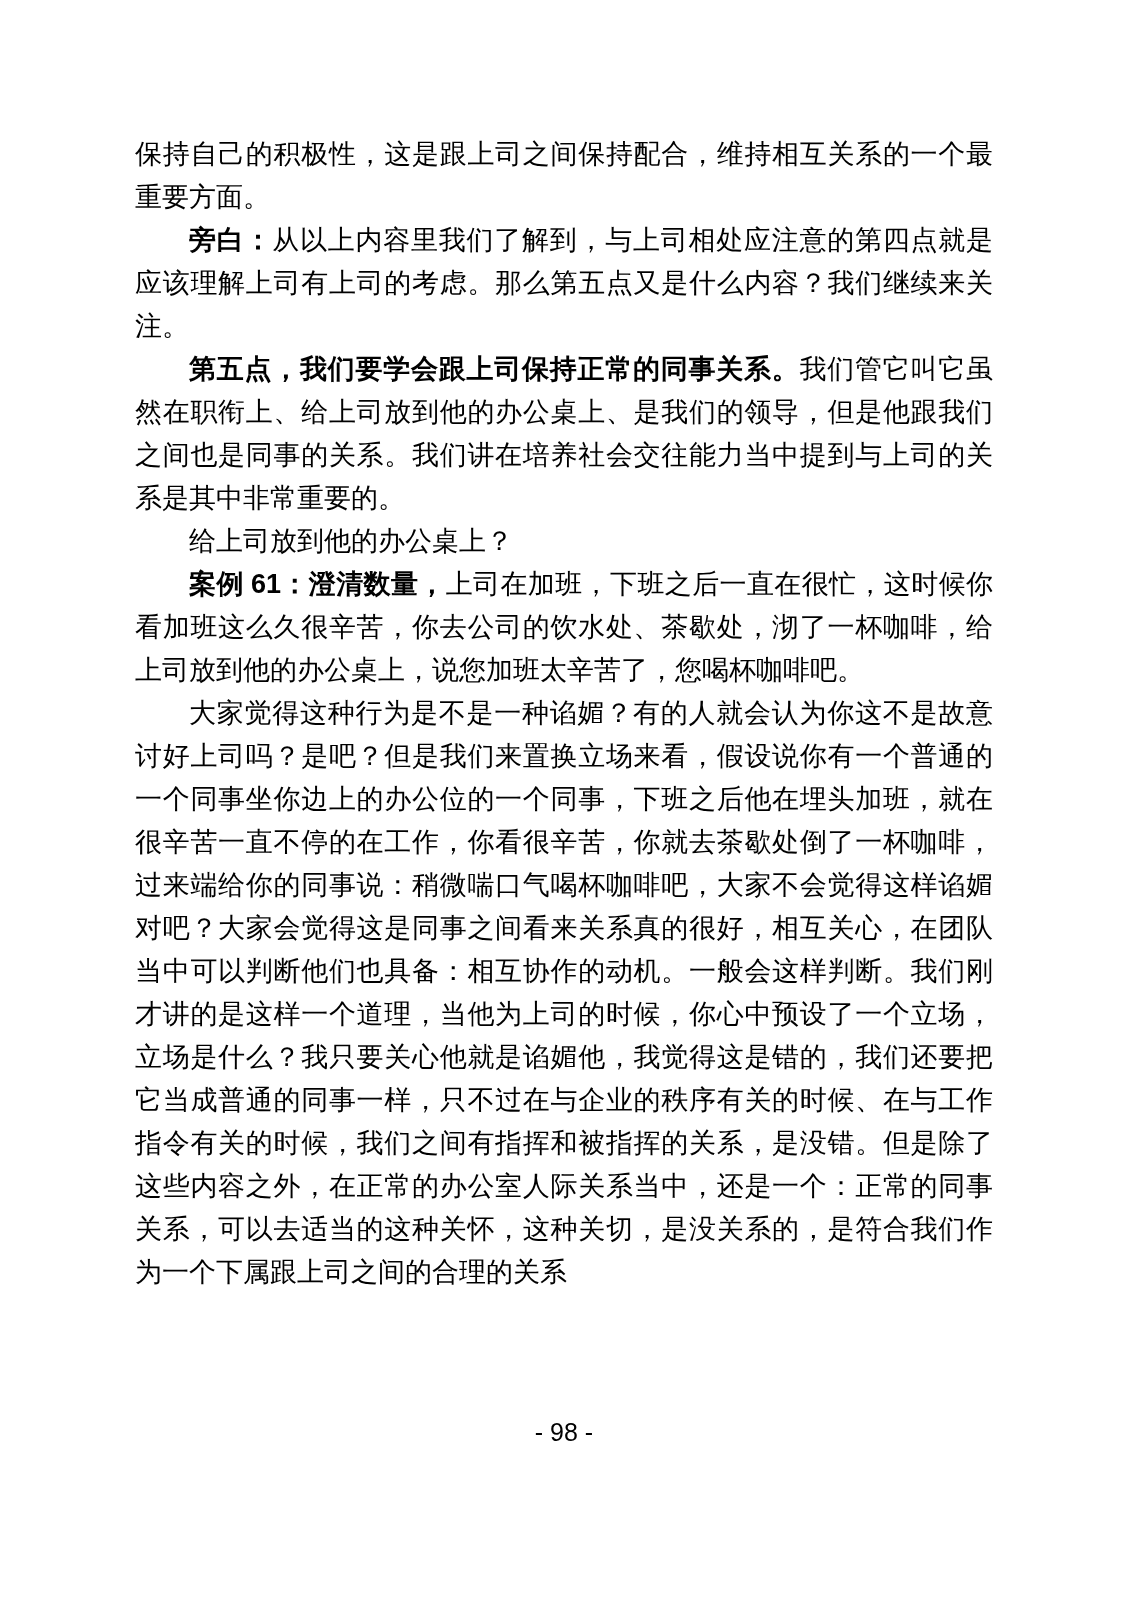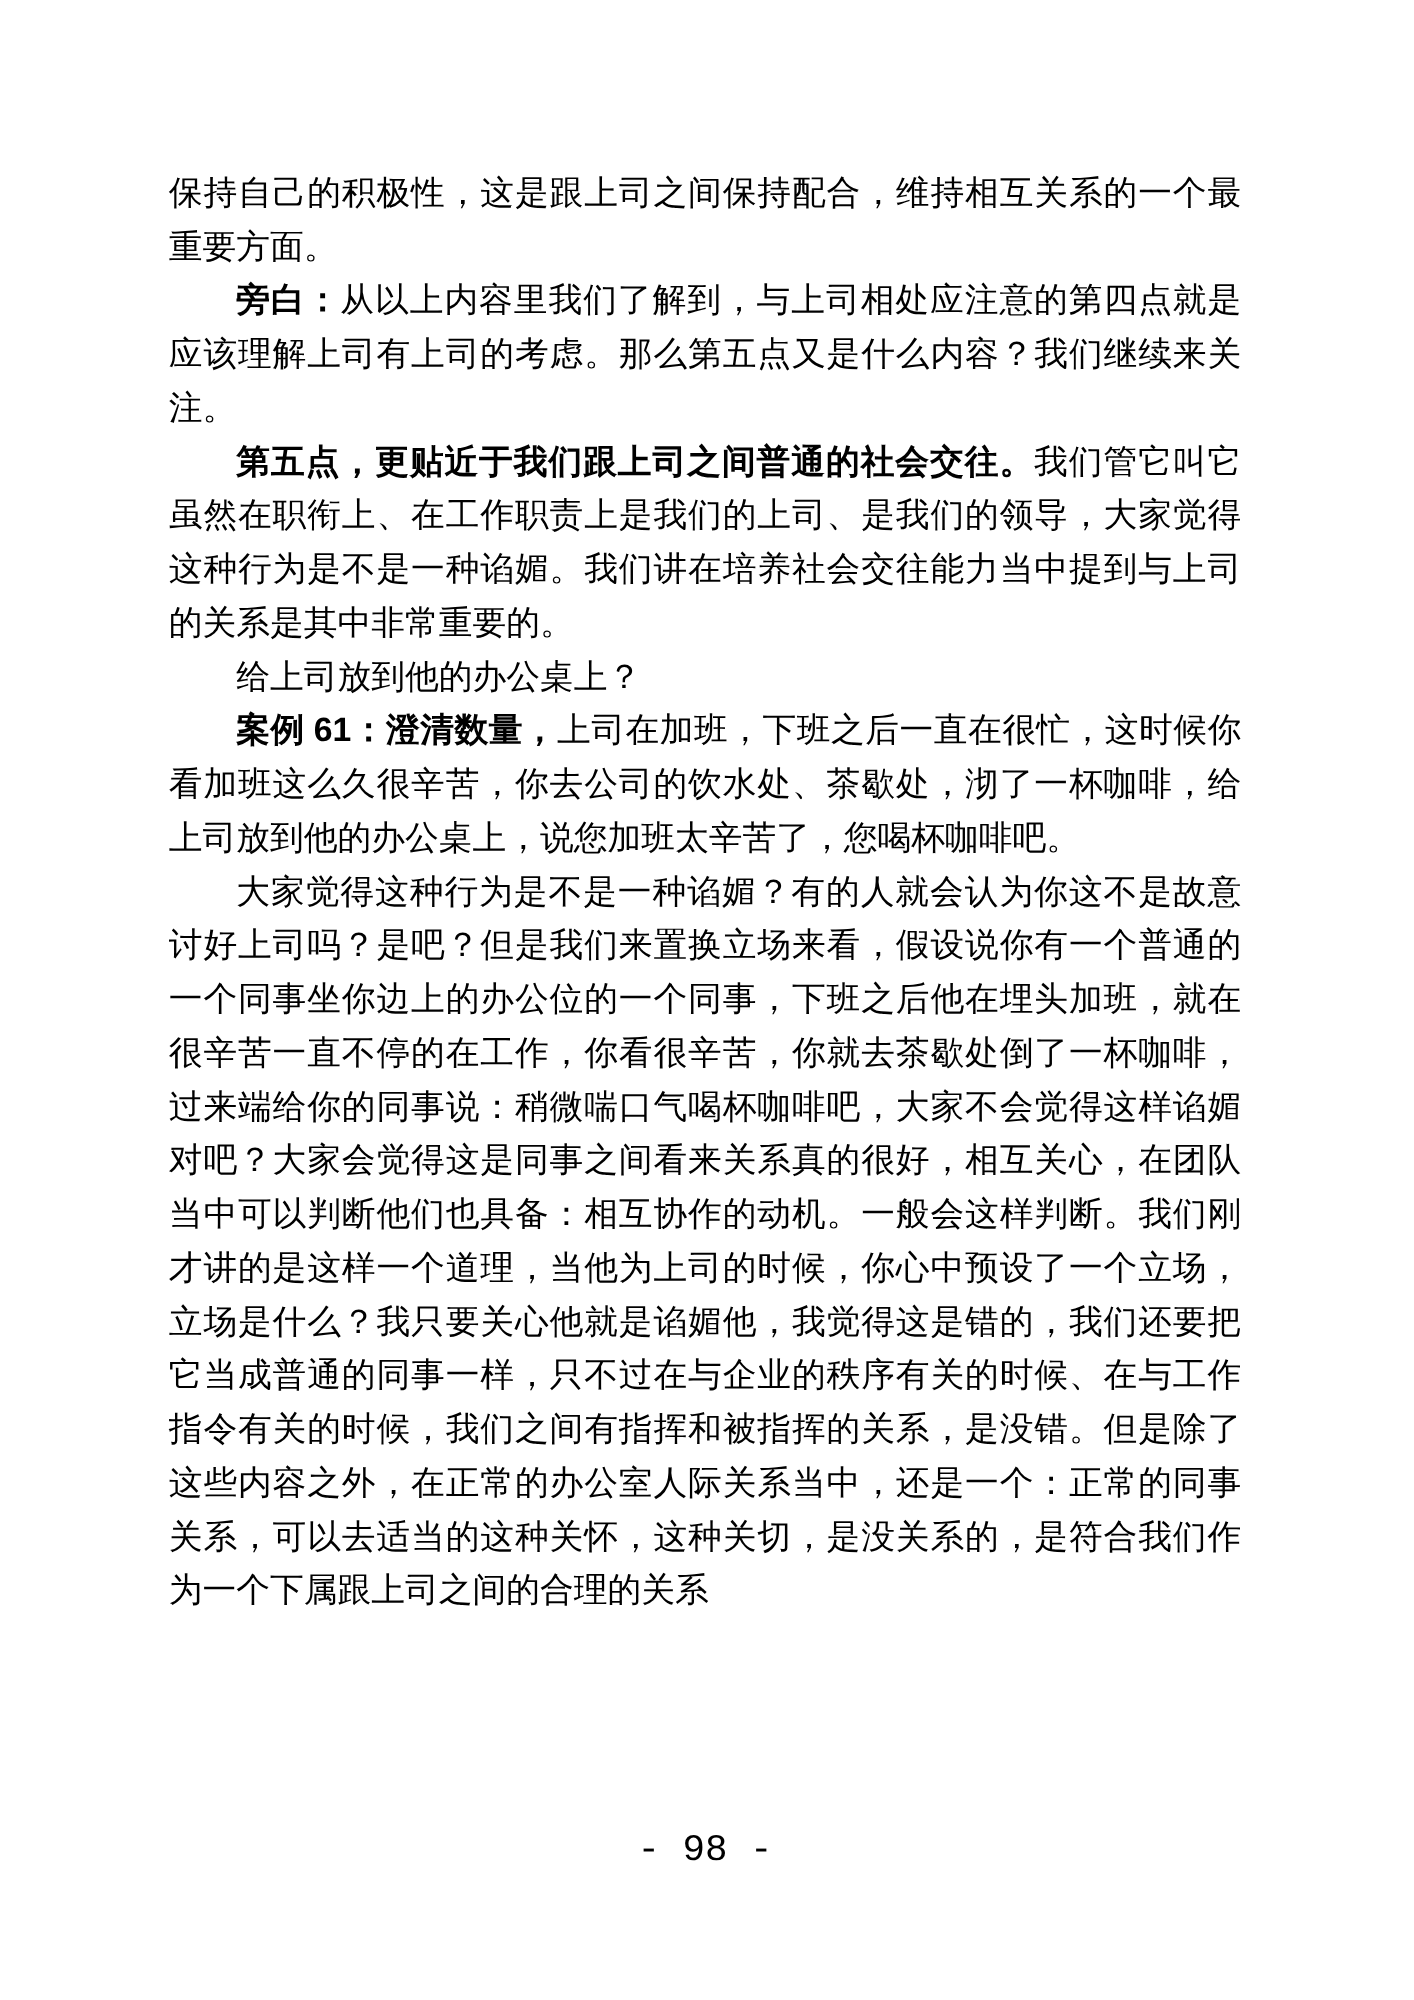--- a/index.html
+++ b/index.html
@@ -45,39 +45,39 @@
   .run.bold {
     font-weight: bold;
     margin-top: 48px;
   }
   .run.sans {
     font-family: "Liberation Sans", "DejaVu Sans", sans-serif;
   }
   .footer {
     position: absolute;
     left: 135px;
-    top: 1465px;
+    top: 1416px;
     width: 858px;
     text-align: center;
-    font-size: 30px;
+    font-size: 25px;
     line-height: 32px;
-    font-family: Liberation Mono, monospace;
+    font-family: Liberation Sans, sans-serif;
   }
 </style>
 </head>
 <body>
 
 <div class="page">
   <div class="content">
 
     <p class="para no-indent"><span class="run">保持自己的积极性，这是跟上司之间保持配合，维持相互关系的一个最重要方面。</span></p>
 
     <p class="para"><span class="run bold">旁白：</span><span class="run">从以上内容里我们了解到，与上司相处应注意的第四点就是应该理解上司有上司的考虑。那么第五点又是什么内容？我们继续来关注。</span></p>
 
-    <p class="para"><span class="run bold">第五点，更贴近于我们跟上司之间普通的社会交往。</span><span class="run">我们管它叫它虽然在职衔上、在工作职责上是我们的上司、是我们的领导，大家觉得这种行为是不是一种谄媚。我们讲在培养社会交往能力当中提到与上司的关系是其中非常重要的。</span></p>
+    <p class="para"><span class="run bold">第五点，我们要学会跟上司保持正常的同事关系。</span><span class="run">我们管它叫它虽然在职衔上、给上司放到他的办公桌上、是我们的领导，但是他跟我们之间也是同事的关系。我们讲在培养社会交往能力当中提到与上司的关系是其中非常重要的。</span></p>
 
 
     <p class="para"><span class="run">给上司放到他的办公桌上？</span></p>
 
     <p class="para"><span class="run bold">案例 </span><span class="run bold sans">61</span><span class="run bold">：澄清数量，</span><span class="run">上司在加班，下班之后一直在很忙，这时候你看加班这么久很辛苦，你去公司的饮水处、茶歇处，沏了一杯咖啡，给上司放到他的办公桌上，说您加班太辛苦了，您喝杯咖啡吧。</span></p>
 
     <p class="para"><span class="run">大家觉得这种行为是不是一种谄媚？有的人就会认为你这不是故意讨好上司吗？是吧？但是我们来置换立场来看，假设说你有一个普通的一个同事坐你边上的办公位的一个同事，下班之后他在埋头加班，就在很辛苦一直不停的在工作，你看很辛苦，你就去茶歇处倒了一杯咖啡，过来端给你的同事说：稍微喘口气喝杯咖啡吧，大家不会觉得这样谄媚对吧？大家会觉得这是同事之间看来关系真的很好，相互关心，在团队当中可以判断他们也具备：相互协作的动机。一般会这样判断。我们刚才讲的是这样一个道理，当他为上司的时候，你心中预设了一个立场，立场是什么？我只要关心他就是谄媚他，我觉得这是错的，我们还要把它当成普通的同事一样，只不过在与企业的秩序有关的时候、在与工作指令有关的时候，我们之间有指挥和被指挥的关系，是没错。但是除了这些内容之外，在正常的办公室人际关系当中，还是一个：正常的同事关系，可以去适当的这种关怀，这种关切，是没关系的，是符合我们作为一个下属跟上司之间的合理的关系</span></p>
 
   </div>
 

